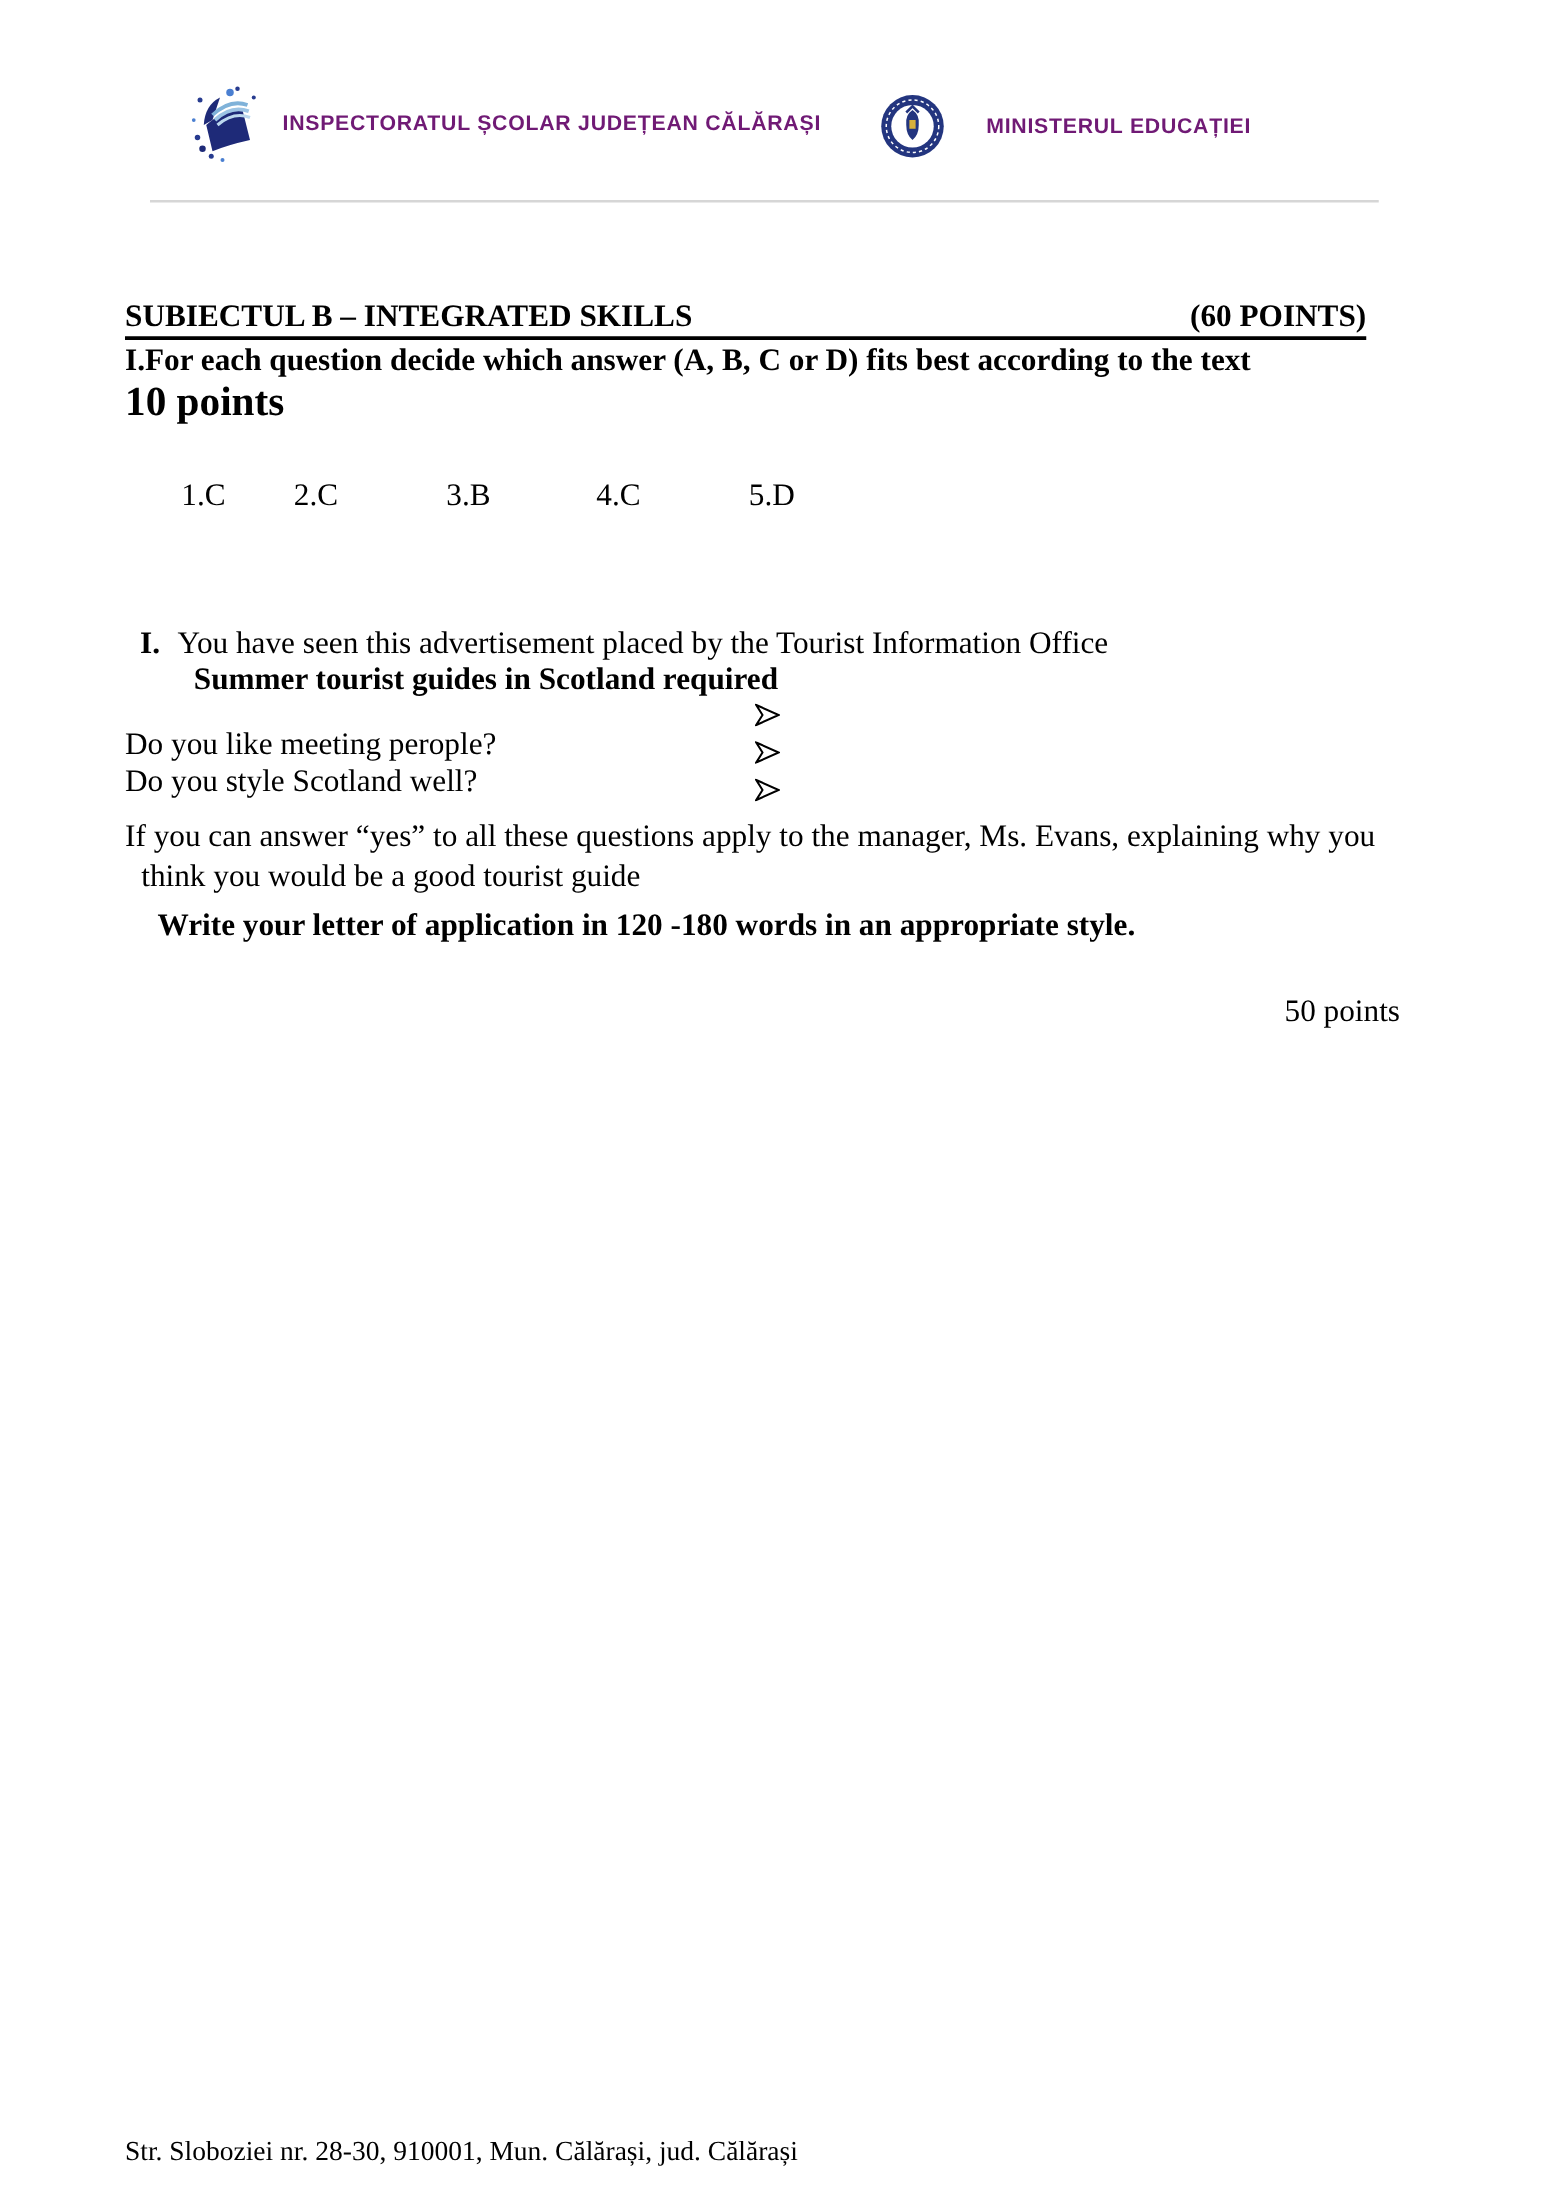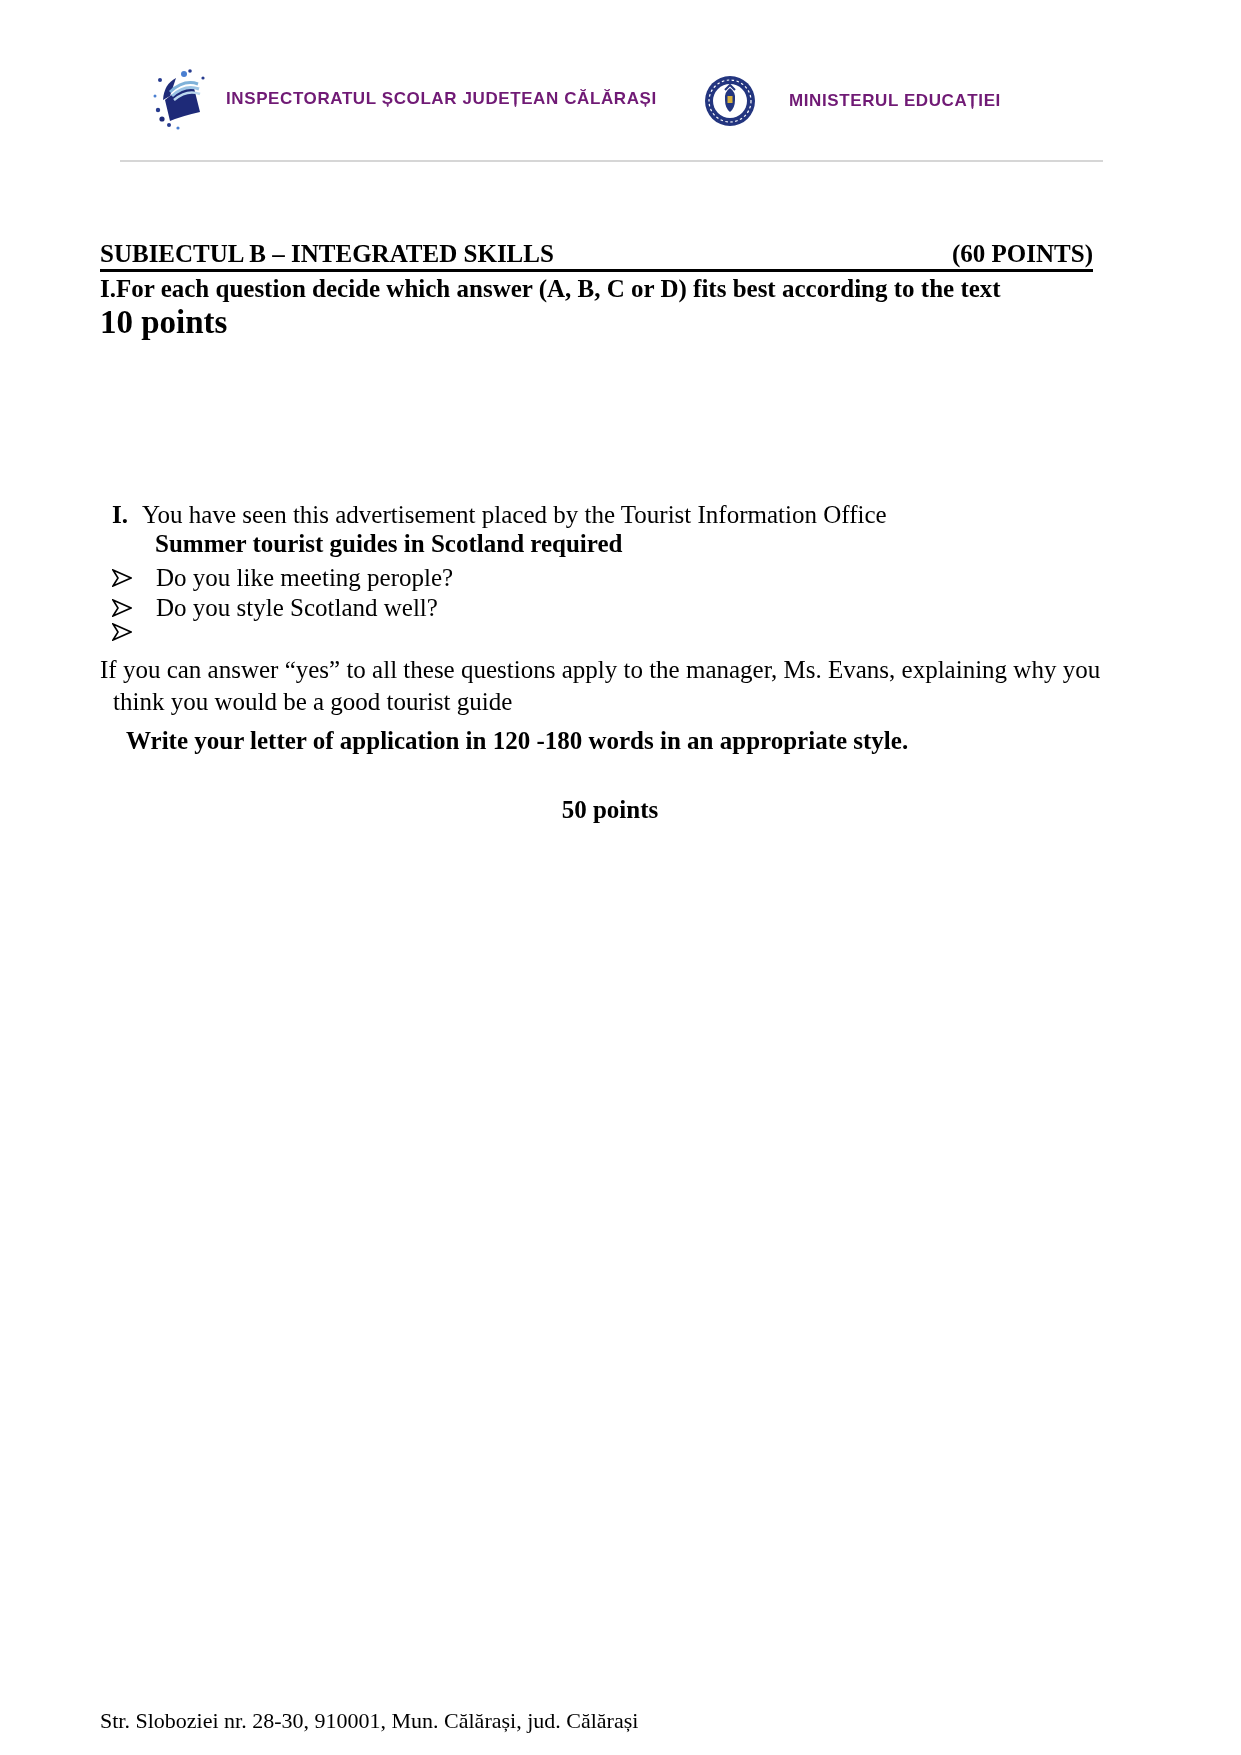--- a/index.html
+++ b/index.html
@@ -65,42 +65,42 @@
     font-size:25px; line-height:30px;
   }
   .intro-line .numeral{font-weight:bold; margin-right:14px;}
   .ad-title{
     position:absolute; left:155px; top:530px;
     font-size:25px; font-weight:bold;
   }
   .bullet-line{
     position:absolute; left:100px; width:1040px;
     font-size:25px; line-height:30px;
-    display:flex; align-items:baseline;
+    display:flex; align-items:baseline;flex-direction:column;
   }
   .b0{top:563px;} .b1{top:593px;} .b2{top:623px;}
   .bullet-glyph{
     width:20px; height:18px; margin-left:12px; margin-right:24px;
     flex:0 0 auto; align-self:center;
   }
   .para-line1{
     position:absolute; left:100px; top:655px; width:1060px;
     font-size:25px; line-height:30px;
   }
   .para-line2{
     position:absolute; left:113px; top:687px; width:1040px;
     font-size:25px; line-height:30px;
   }
   .task-line{
     position:absolute; left:126px; top:726px; width:1000px;
     font-size:25px; font-weight:bold; line-height:30px;
   }
   .points-50{
     position:absolute; left:100px; top:796px; width:1020px;
-    text-align:center; font-size:25px; font-weight:bold;
+    text-align:right; font-size:25px; font-weight:normal;
   }
 
   
   .footer{
     position:absolute; left:100px; top:1648px;
     font-size:22px; line-height:29px;
     white-space:pre-wrap;
   }
 </style>
 </head>
@@ -144,20 +144,27 @@
 
   <div class="title-row">
     <span>SUBIECTUL B – INTEGRATED SKILLS</span>
     <span>(60 POINTS)</span>
   </div>
 
   <div class="instruction">I.For each question decide which answer (A, B, C or D) fits best according to the text</div>
 
   <div class="points-10">10 points</div>
 
+  <div class="answers-row">
+    <span class="ans-0">1.C</span>
+    <span class="ans-1">2.C</span>
+    <span class="ans-2">3.B</span>
+    <span class="ans-3">4.C</span>
+    <span class="ans-4">5.D</span>
+  </div>
 
   <div class="intro-line">
     <span class="numeral">I.</span><span>You have seen this advertisement placed by the Tourist Information Office</span>
   </div>
 
   <div class="ad-title">Summer tourist guides in Scotland required</div>
 
   <div class="bullet-line b0">
     <svg class="bullet-glyph" viewBox="0 0 20 18" aria-hidden="true">
       <polygon points="1,1 19,9 1,17 6,9" fill="#ffffff" stroke="#000000" stroke-width="1.6"></polygon>

